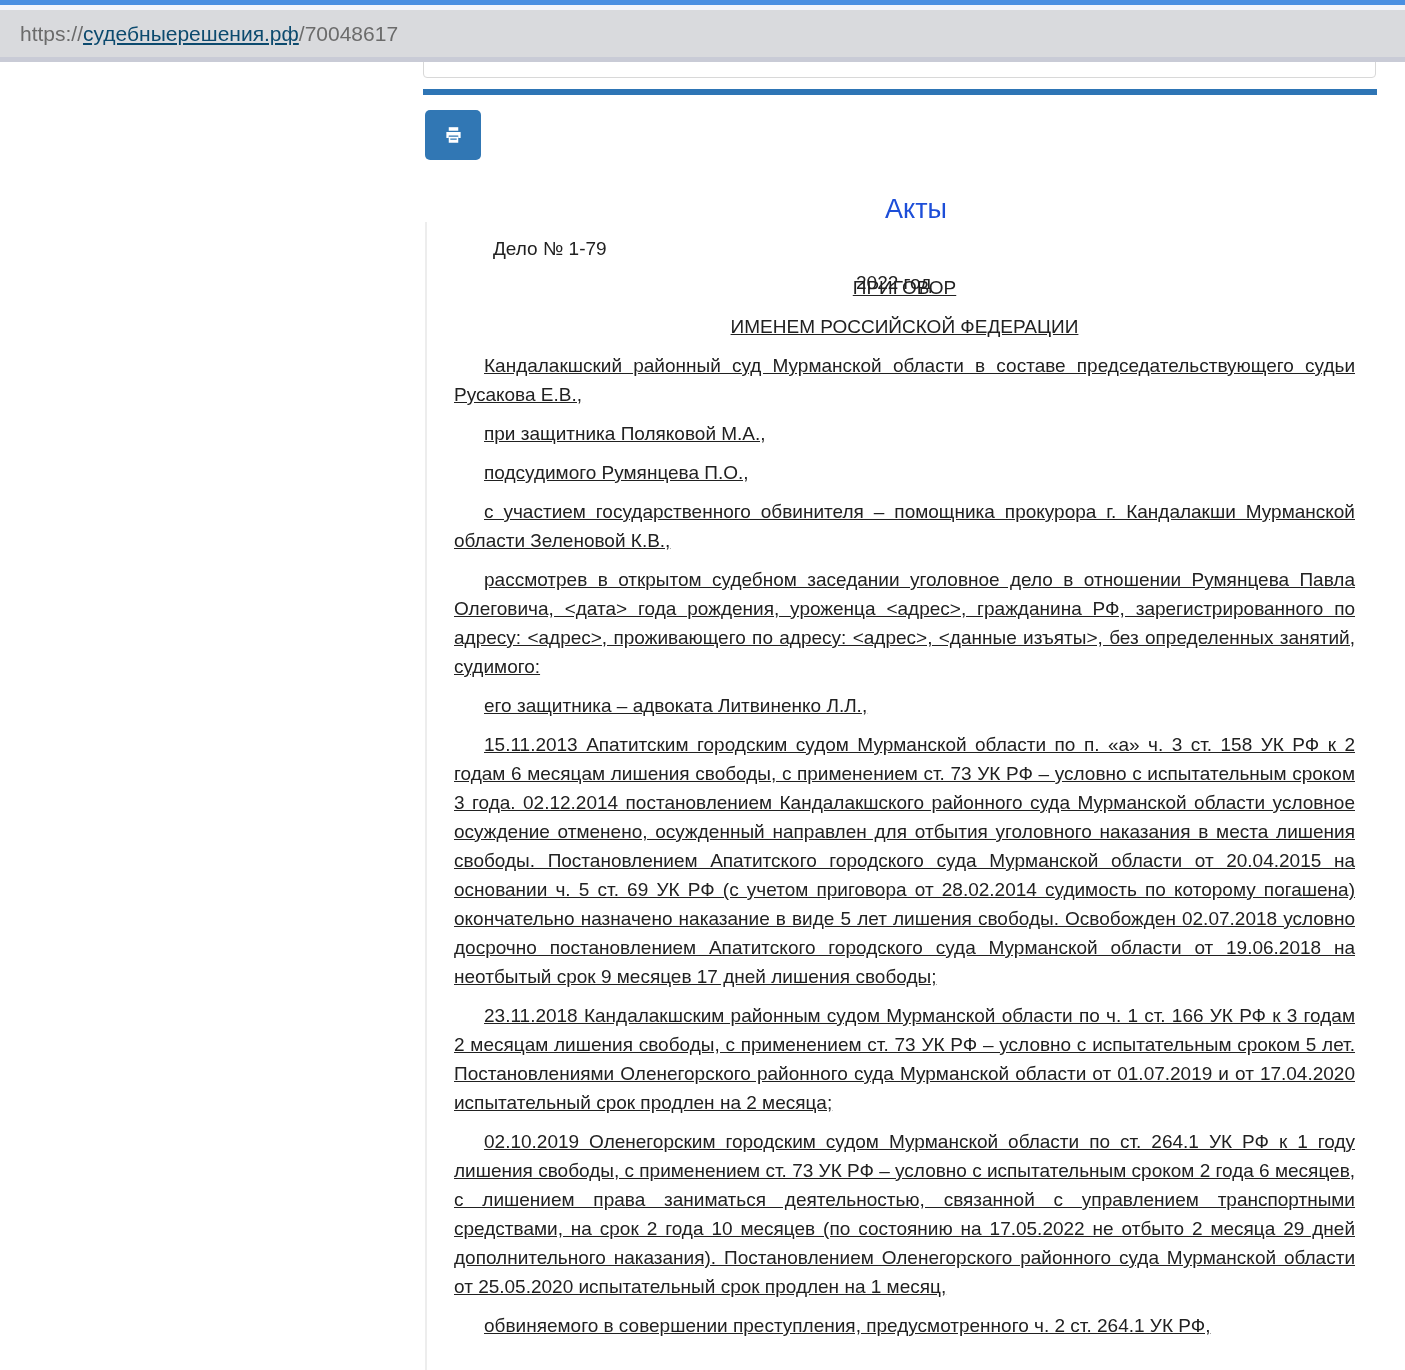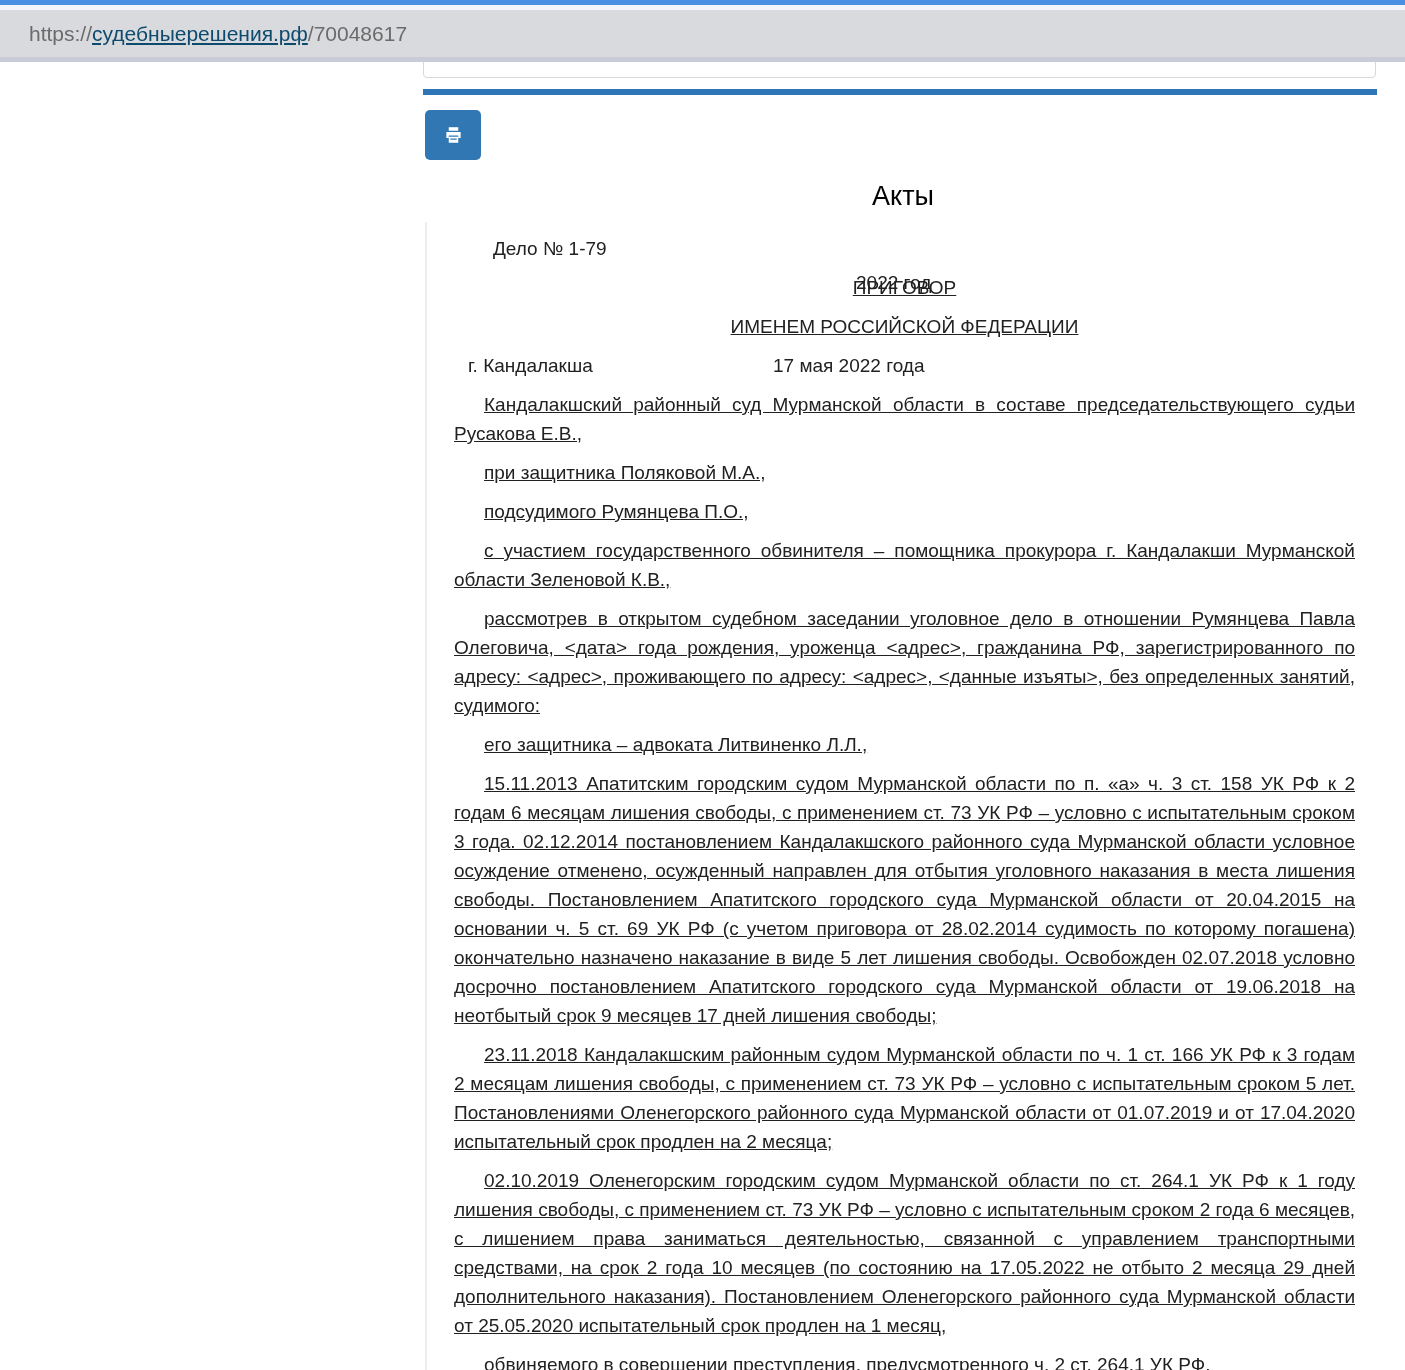--- a/index.html
+++ b/index.html
@@ -6,43 +6,43 @@
   body {
     width: 1405px; height: 1370px;
     position: relative; overflow: hidden;
     font-family: "Liberation Sans", sans-serif;
   }
   .topbar-blue   { position: absolute; top: 0;  left: 0; width: 1405px; height: 5px;  background: #4a90e2; z-index: 5; }
   .topbar-light  { position: absolute; top: 5px; left: 0; width: 1405px; height: 5px;  background: #f2f5fb; z-index: 5; }
   .urlbar {
     position: absolute; top: 10px; left: 0; width: 1405px; height: 47px;
     background: #d9dadd; z-index: 5;
-    display: flex; align-items: center; padding-left: 29px; box-sizing: border-box;
+    display: flex; align-items: center; padding-left: 20px; box-sizing: border-box;
     font-size: 21px; color: #6b6b6b; white-space: pre;
   }
   .urlbar .domain { color: #0c4a6e; text-decoration: underline; }
   .urlbar-underline { position: absolute; top: 57px; left: 0; width: 1405px; height: 5px; background: #c9cbd6; z-index: 5; }
 
   .partial-box {
     position: absolute; top: 38px; left: 423px; width: 953px; height: 40px;
     background: #ffffff; border: 1px solid #d8d8d8; border-radius: 4px;
     box-sizing: border-box; z-index: 1;
   }
   .blue-rule { position: absolute; top: 89px; left: 423px; width: 954px; height: 6px; background: #2e75b5; }
 
   .print-btn {
     position: absolute; top: 110px; left: 425px; width: 56px; height: 50px;
     background: #3177b4; border: none; border-radius: 5px; cursor: pointer;
     display: flex; align-items: center; justify-content: center; padding: 0;
   }
   .print-btn .icon { display: flex; }
 
   .doc-title {
-    position: absolute; top: 178px; left: 423px; width: 954px; margin: 3px;
-    text-align: center; font-size: 27px; font-weight: 400; color: #000000;
+    position: absolute; top: 178px; left: 423px; width: 954px; margin: 16px;
+    text-align: center; font-size: 27px; font-weight: 400; color: #1d4ed8;
   }
 
   .doc-panel {
     position: absolute; top: 222px; left: 425px; width: 950px; min-height: 1148px;
     border-left: 2px solid #ededed;
     padding: 12px 20px 0 11px; box-sizing: border-box;
     font-size: 19px; line-height: 29px; color: #212121;
   }
   .p      { margin: 0 0 10px 16px; text-decoration: underline; }
   .just   { text-align: justify; text-indent: 30px; }
@@ -86,24 +86,20 @@
   <div class="doc-panel">
 
     <div class="twocol case">
       <span class="l">Дело № 1-79</span>
       <span class="r">2022 год</span>
     </div>
 
     <div class="p center">ПРИГОВОР</div>
     <div class="p center">ИМЕНЕМ РОССИЙСКОЙ ФЕДЕРАЦИИ</div>
 
-    <div class="twocol place">
-      <span class="l">г. Кандалакша</span>
-      <span class="r">17 мая 2022 года</span>
-    </div>
 
     <div class="p just">Кандалакшский районный суд Мурманской области в составе председательствующего судьи Русакова Е.В.,</div>
     <div class="p just">при защитника Поляковой М.А.,</div>
     <div class="p just">подсудимого Румянцева П.О.,</div>
     <div class="p just">с участием государственного обвинителя – помощника прокурора г. Кандалакши Мурманской области Зеленовой К.В.,</div>
     <div class="p just">рассмотрев в открытом судебном заседании уголовное дело в отношении Румянцева Павла Олеговича, &lt;дата&gt; года рождения, уроженца &lt;адрес&gt;, гражданина РФ, зарегистрированного по адресу: &lt;адрес&gt;, проживающего по адресу: &lt;адрес&gt;, &lt;данные изъяты&gt;, без определенных занятий, судимого:</div>
     <div class="p just">его защитника – адвоката Литвиненко Л.Л.,</div>
     <div class="p just">15.11.2013 Апатитским городским судом Мурманской области по п. «а» ч. 3 ст. 158 УК РФ к 2 годам 6 месяцам лишения свободы, с применением ст. 73 УК РФ – условно с испытательным сроком 3 года. 02.12.2014 постановлением Кандалакшского районного суда Мурманской области условное осуждение отменено, осужденный направлен для отбытия уголовного наказания в места лишения свободы. Постановлением Апатитского городского суда Мурманской области от 20.04.2015 на основании ч. 5 ст. 69 УК РФ (с учетом приговора от 28.02.2014 судимость по которому погашена) окончательно назначено наказание в виде 5 лет лишения свободы. Освобожден 02.07.2018 условно досрочно постановлением Апатитского городского суда Мурманской области от 19.06.2018 на неотбытый срок 9 месяцев 17 дней лишения свободы;</div>
     <div class="p just">23.11.2018 Кандалакшским районным судом Мурманской области по ч. 1 ст. 166 УК РФ к 3 годам 2 месяцам лишения свободы, с применением ст. 73 УК РФ – условно с испытательным сроком 5 лет. Постановлениями Оленегорского районного суда Мурманской области от 01.07.2019 и от 17.04.2020 испытательный срок продлен на 2 месяца;</div>
     <div class="p just">02.10.2019 Оленегорским городским судом Мурманской области по ст. 264.1 УК РФ к 1 году лишения свободы, с применением ст. 73 УК РФ – условно с испытательным сроком 2 года 6 месяцев, с лишением права заниматься деятельностью, связанной с управлением транспортными средствами, на срок 2 года 10 месяцев (по состоянию на 17.05.2022 не отбыто 2 месяца 29 дней дополнительного наказания). Постановлением Оленегорского районного суда Мурманской области от 25.05.2020 испытательный срок продлен на 1 месяц,</div>

